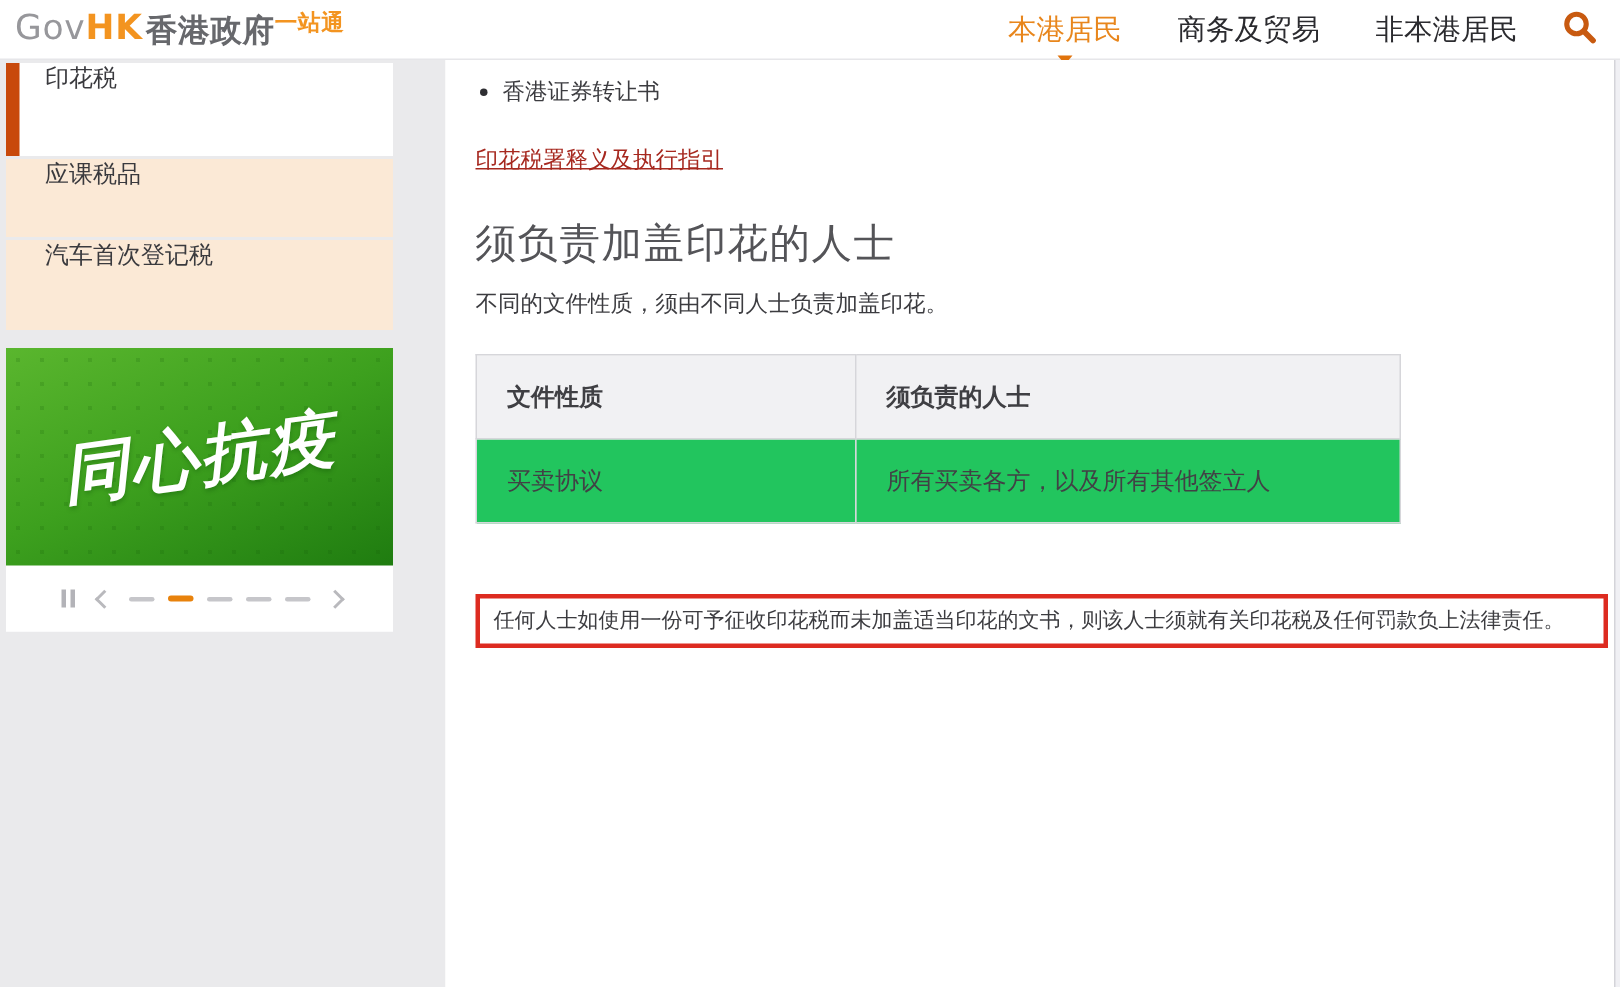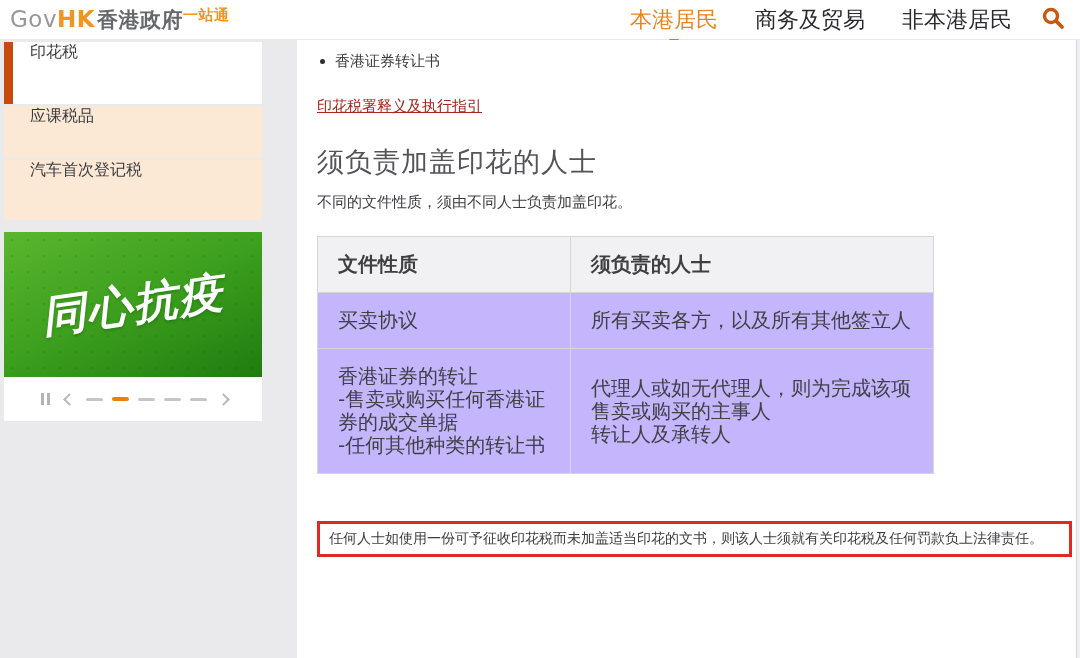--- a/index.html
+++ b/index.html
@@ -12,21 +12,21 @@
   .header{
     height:40px;display:flex;align-items:center;background:#fff;
     border-bottom:1px solid #e6e6e9;padding:0 14px 0 10px;box-sizing:border-box;
   }
   .logo{font-size:23px;letter-spacing:.5px;display:flex;align-items:flex-start;cursor:pointer;}
   .logo .gov{color:#97979b;font-weight:400;}
   .logo .hk{color:#f39420;font-weight:700;}
   .logo .cn-gray{color:#67686c;font-weight:600;font-size:21px;margin-left:2px;}
   .logo .cn-orange{color:#f39420;font-weight:700;font-size:15px;}
   .nav{margin-left:auto;display:flex;align-items:center;gap:37px;}
-  .nav-item{font-size:22px;color:#2b2b2f;position:relative;cursor:pointer;text-decoration:none;padding:4px 0;}
+  .nav-item{font-size:19px;color:#2b2b2f;position:relative;cursor:pointer;text-decoration:none;padding:4px 0;}
   .nav-item.active{color:#e8861c;}
   .nav-item.active .tri{
     position:absolute;left:50%;bottom:-6px;transform:translateX(-50%);
     width:0;height:0;border-left:5px solid transparent;border-right:5px solid transparent;
     border-top:6px solid #e0730c;
   }
   .search-btn{margin-left:28px;width:26px;height:26px;display:flex;align-items:center;justify-content:center;cursor:pointer;}
   
   .page{display:flex;height:618px;}
   .left-rail{width:297px;background:#eaeaec;box-sizing:border-box;padding:2px 0 0 4px;flex:none;}
@@ -64,25 +64,25 @@
   .bullet-row{margin-top:12px;display:flex;align-items:center;font-size:15px;color:#3c3c40;}
   .bullet-dot{width:5px;height:5px;border-radius:50%;background:#2e2e32;margin:0 10px 0 3px;flex:none;}
   .doc-link{display:inline-block;margin-top:26px;font-size:15px;color:#a6281f;text-decoration:underline;cursor:pointer;}
   .page-heading{margin:28px 0 0;font-size:27px;font-weight:400;color:#545458;letter-spacing:1px;}
   .intro{margin:13px 0 0;font-size:15px;color:#3c3c40;}
   
   table.resp{border-collapse:collapse;margin-top:24px;width:616px;table-layout:fixed;}
   table.resp col.c1{width:253px;}
   table.resp col.c2{width:363px;}
   table.resp th, table.resp td{
-    border:1px solid #d6d6da;text-align:left;font-size:20px;color:#414145;
+    border:1px solid #d6d6da;text-align:left;font-size:16px;color:#414145;
     padding:16px 20px;line-height:23px;vertical-align:middle;box-sizing:border-box;
   }
   table.resp th{background:#f1f1f3;font-weight:700;color:#3f3f43;}
-  table.resp tr.alt td{background:#c4b5fd;}
+  table.resp tr.alt td{background:#22c55e;}
   
   .notice{
     margin-top:47px;width:755px;box-sizing:border-box;
     border:3px solid #dd2b20;padding:6px 9px;
     font-size:14px;color:#3c3c40;white-space:nowrap;overflow:hidden;
   }
   
   .edge-line{position:absolute;top:40px;right:0;bottom:0;width:3px;background:#f0f0f4;border-left:1px solid #d4d4d9;}
 </style>
 </head>
@@ -170,31 +170,20 @@
         </thead>
       <tbody>
           <tr class="alt">
             <td>
               <div>买卖协议</div>
             </td>
             <td>
               <div>所有买卖各方，以及所有其他签立人</div>
             </td>
           </tr>
-          <tr class="alt">
-            <td>
-              <div>香港证券的转让</div>
-              <div>-售卖或购买任何香港证券的成交单据</div>
-              <div>-任何其他种类的转让书</div>
-            </td>
-            <td>
-              <div>代理人或如无代理人，则为完成该项售卖或购买的主事人</div>
-              <div>转让人及承转人</div>
-            </td>
-          </tr>
         </tbody>
     </table>
 
     <div class="notice">任何人士如使用一份可予征收印花税而未加盖适当印花的文书，则该人士须就有关印花税及任何罚款负上法律责任。</div>
   </div>
 </div>
 
 <div class="edge-line"></div>
 
 </body></html>

